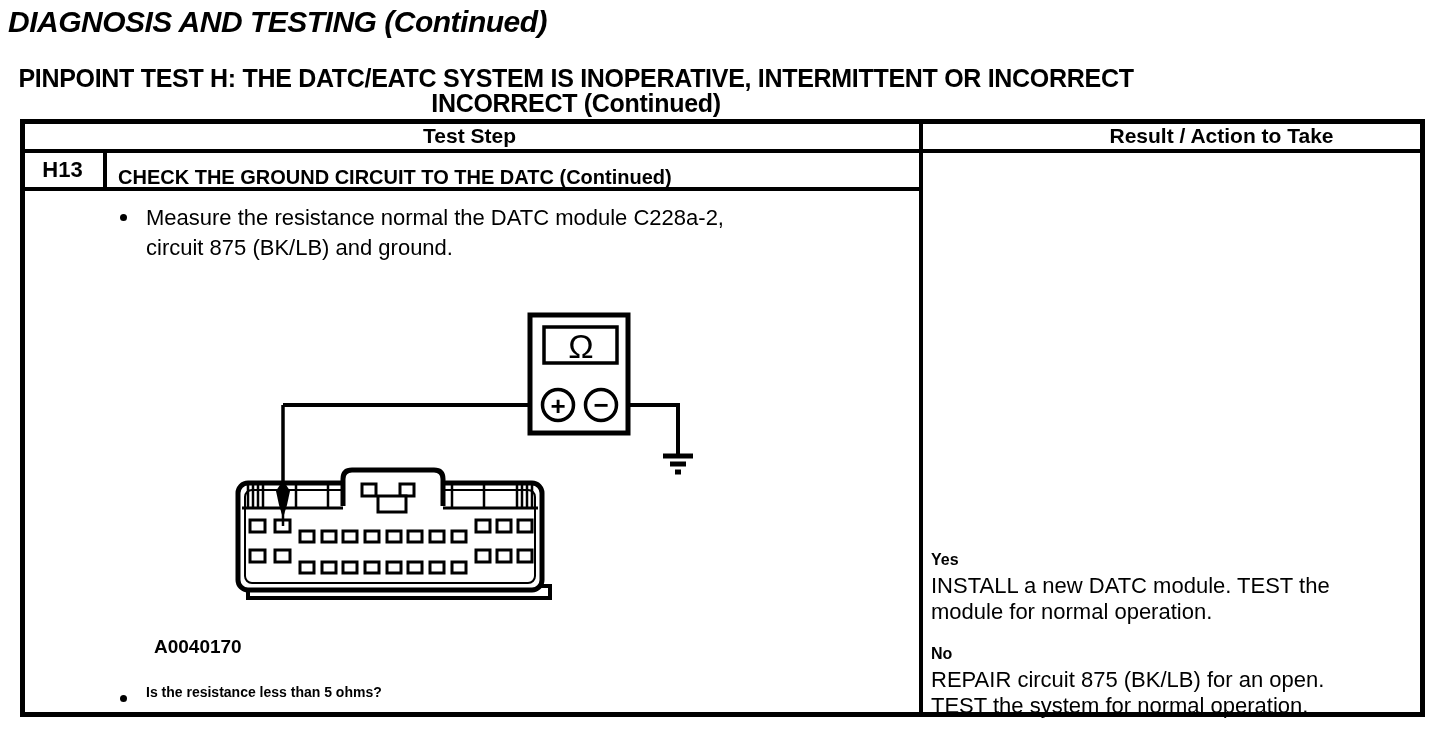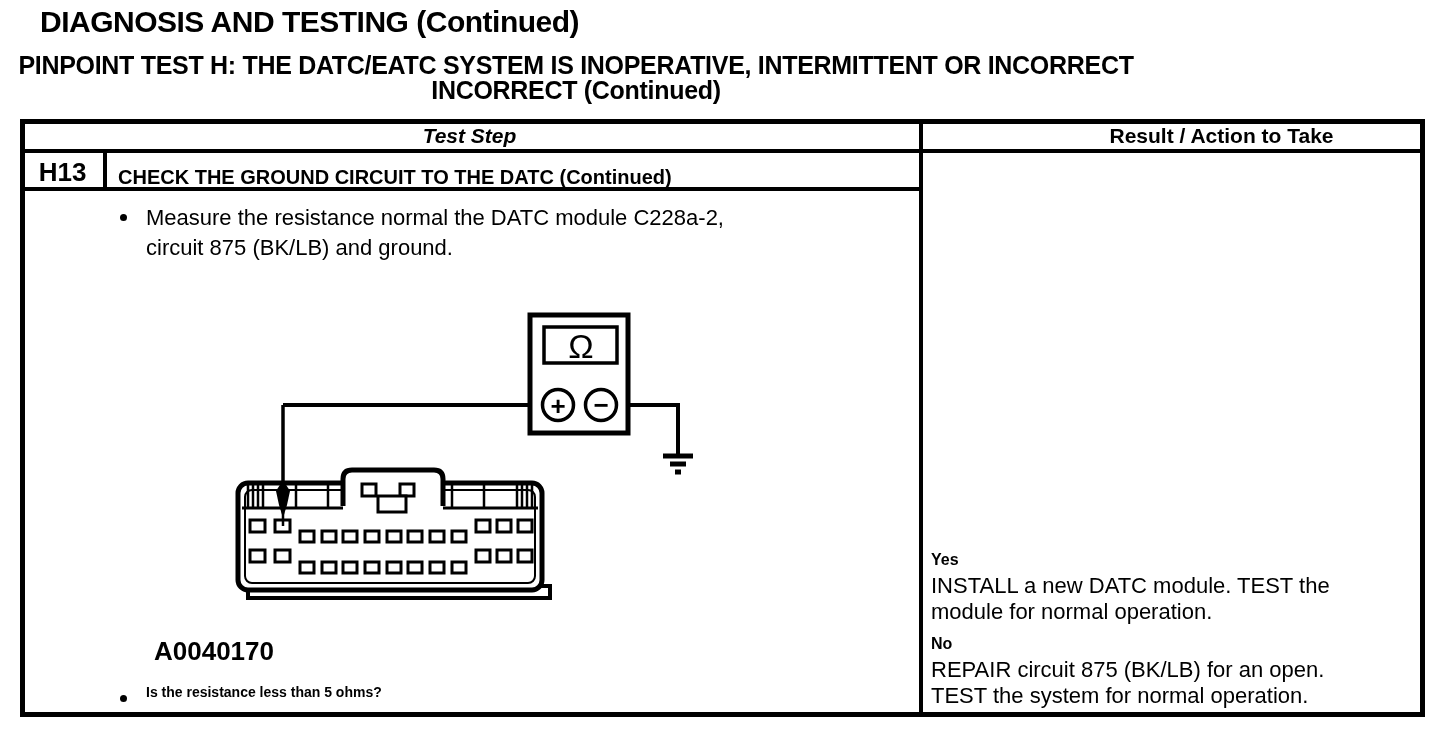--- a/index.html
+++ b/index.html
@@ -6,86 +6,87 @@
   html, body { background: #fff; }
   body {
     width: 1456px; height: 730px;
     font-family: "Liberation Sans", sans-serif;
     color: #000;
     position: relative;
     overflow: hidden;
   }
   .abs { position: absolute; }
   .page-title {
-    left: 40px; top: 5px;
+    left: 8px; top: 5px;
     font-size: 30px; font-weight: 700; letter-spacing: -0.5px;
     white-space: nowrap;
+    font-style: italic;
   }
   .subtitle {
-    left: 0; top: 53px; width: 1152px;
+    left: 0; top: 66px; width: 1152px;
     text-align: center; font-size: 25px; font-weight: 700;
     line-height: 25px; letter-spacing: -0.3px;
   }
   
   .t-outer {
     left: 20px; top: 119px; width: 1405px; height: 598px;
     border: 5px solid #000;
   }
   .bar { background: #000; }
   .th {
     font-size: 21px; font-weight: 700; text-align: center;
   }
   .cell-h13-id {
     left: 20px; top: 157px; width: 85px;
-    font-size: 26px; font-weight: 700; text-align: center;
+    font-size: 22px; font-weight: 700; text-align: center;
   }
   .cell-h13-title {
     left: 118px; top: 166px;
     font-size: 20px; font-weight: 700; white-space: nowrap;
   }
   .bullet-dot {
     width: 7px; height: 7px; border-radius: 50%; background: #000;
   }
   .instruction {
     left: 146px; top: 203px;
     font-size: 22px; line-height: 30px;
   }
   .figure-label {
     left: 154px; top: 636px;
-    font-size: 26px; font-weight: 700;
+    font-size: 19px; font-weight: 700;
   }
   .question {
     left: 146px; top: 684px;
     font-size: 14px; font-weight: 700; white-space: nowrap;
   }
   .results {
     left: 931px; top: 547px; width: 487px;
     font-size: 22px; line-height: 26px;
   }
   .verdict { font-weight: 700; font-size: 16px; }
-  .result-block + .result-block { margin-top: 6px; }
+  .result-block + .result-block { margin-top: 16px; }
   svg text { font-family: "Liberation Sans", sans-serif; }
 </style>
 </head>
 <body>
 
 <div class="abs page-title">DIAGNOSIS AND TESTING (Continued)</div>
 
 <div class="abs subtitle">
   <div>PINPOINT TEST H: THE DATC/EATC SYSTEM IS INOPERATIVE, INTERMITTENT OR INCORRECT</div>
   <div>INCORRECT (Continued)</div>
 </div>
 
 <div class="abs t-outer"></div>
 <div class="abs bar" style="left:919px; top:119px; width:4px; height:598px;"></div>
 <div class="abs bar" style="left:20px; top:149px; width:1405px; height:4px;"></div>
 <div class="abs bar" style="left:20px; top:187px; width:903px; height:4px;"></div>
 <div class="abs bar" style="left:103px; top:149px; width:4px; height:42px;"></div>
 
-<div class="abs th" style="left:20px; top:124px; width:899px;font-style:italic;">Test Step</div>
+<div class="abs th" style="left:20px; top:124px; width:899px;">Test Step</div>
 <div class="abs th" style="left:923px; top:124px; width:597px;">Result / Action to Take</div>
 
 <div class="abs cell-h13-id">H13</div>
 <div class="abs cell-h13-title">CHECK THE GROUND CIRCUIT TO THE DATC (Continued)</div>
 
 <div class="abs bullet-dot" style="left:120px; top:214px;"></div>
 <div class="abs instruction">
   <div>Measure the resistance normal the DATC module C228a-2,</div>
   <div>circuit 875 (BK/LB) and ground.</div>
 </div>

